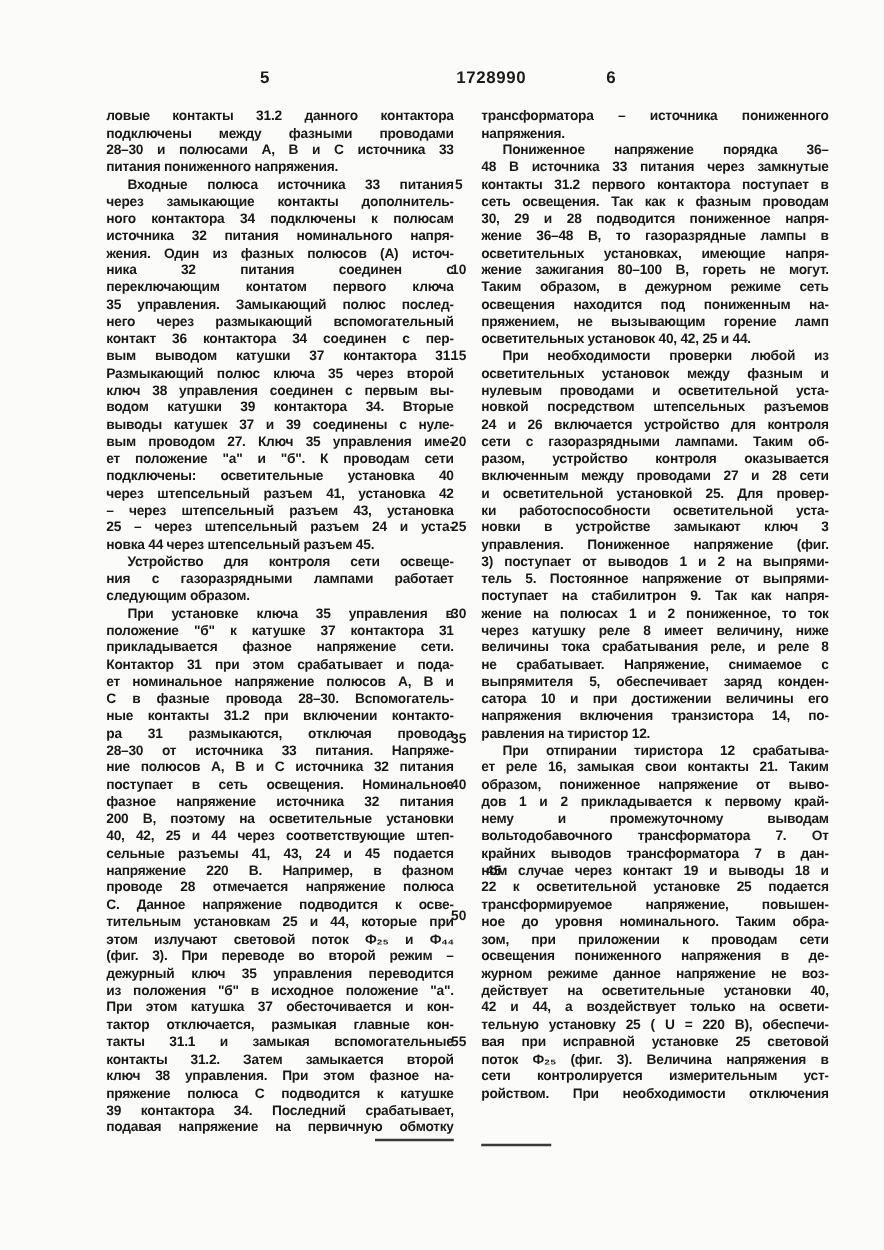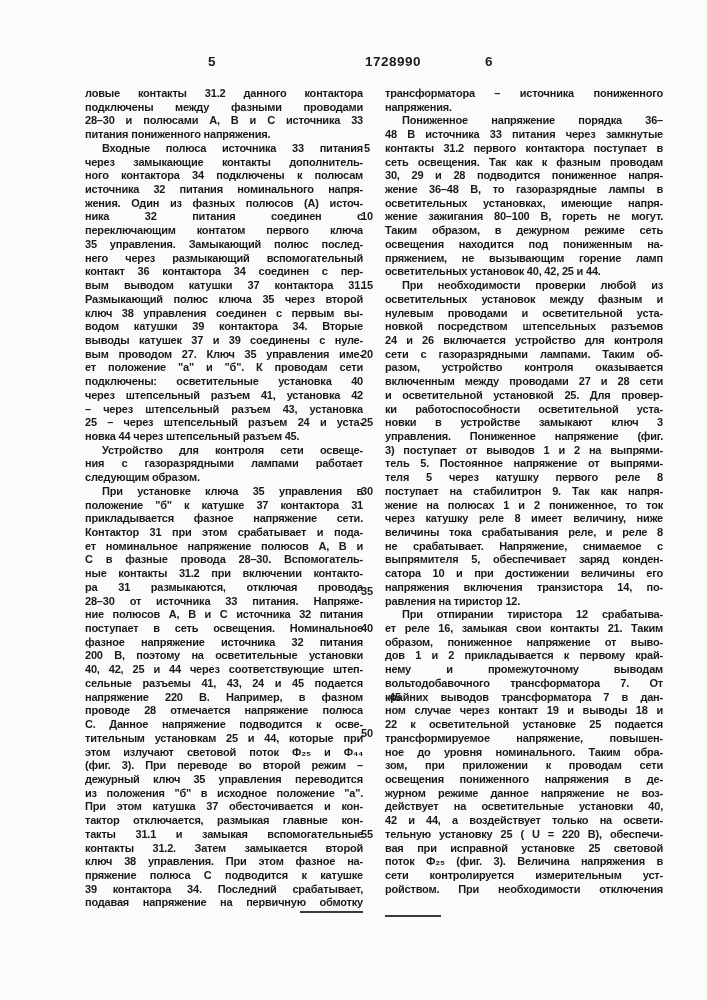--- a/index.html
+++ b/index.html
@@ -152,21 +152,20 @@
       <div class="tl">24 и 26 включается устройство для контроля</div>
       <div class="tl">сети с газоразрядными лампами. Таким об-</div>
       <div class="tl">разом, устройство контроля оказывается</div>
       <div class="tl">включенным между проводами 27 и 28 сети</div>
       <div class="tl">и осветительной установкой 25. Для провер-</div>
       <div class="tl">ки работоспособности осветительной уста-</div>
       <div class="tl">новки в устройстве замыкают ключ 3</div>
       <div class="tl">управления. Пониженное напряжение (фиг.</div>
       <div class="tl">3) поступает от выводов 1 и 2 на выпрями-</div>
       <div class="tl">тель 5. Постоянное напряжение от выпрями-</div>
-      <div class="tl">теля 5 через катушку первого реле 8</div>
       <div class="tl">поступает на стабилитрон 9. Так как напря-</div>
       <div class="tl">жение на полюсах 1 и 2 пониженное, то ток</div>
       <div class="tl">через катушку реле 8 имеет величину, ниже</div>
       <div class="tl">величины тока срабатывания реле, и реле 8</div>
       <div class="tl">не срабатывает. Напряжение, снимаемое с</div>
       <div class="tl">выпрямителя 5, обеспечивает заряд конден-</div>
       <div class="tl">сатора 10 и при достижении величины его</div>
       <div class="tl">напряжения включения транзистора 14, по-</div>
       <div class="tl end">равления на тиристор 12.</div>
       <div class="tl ind">При отпирании тиристора 12 срабатыва-</div>

